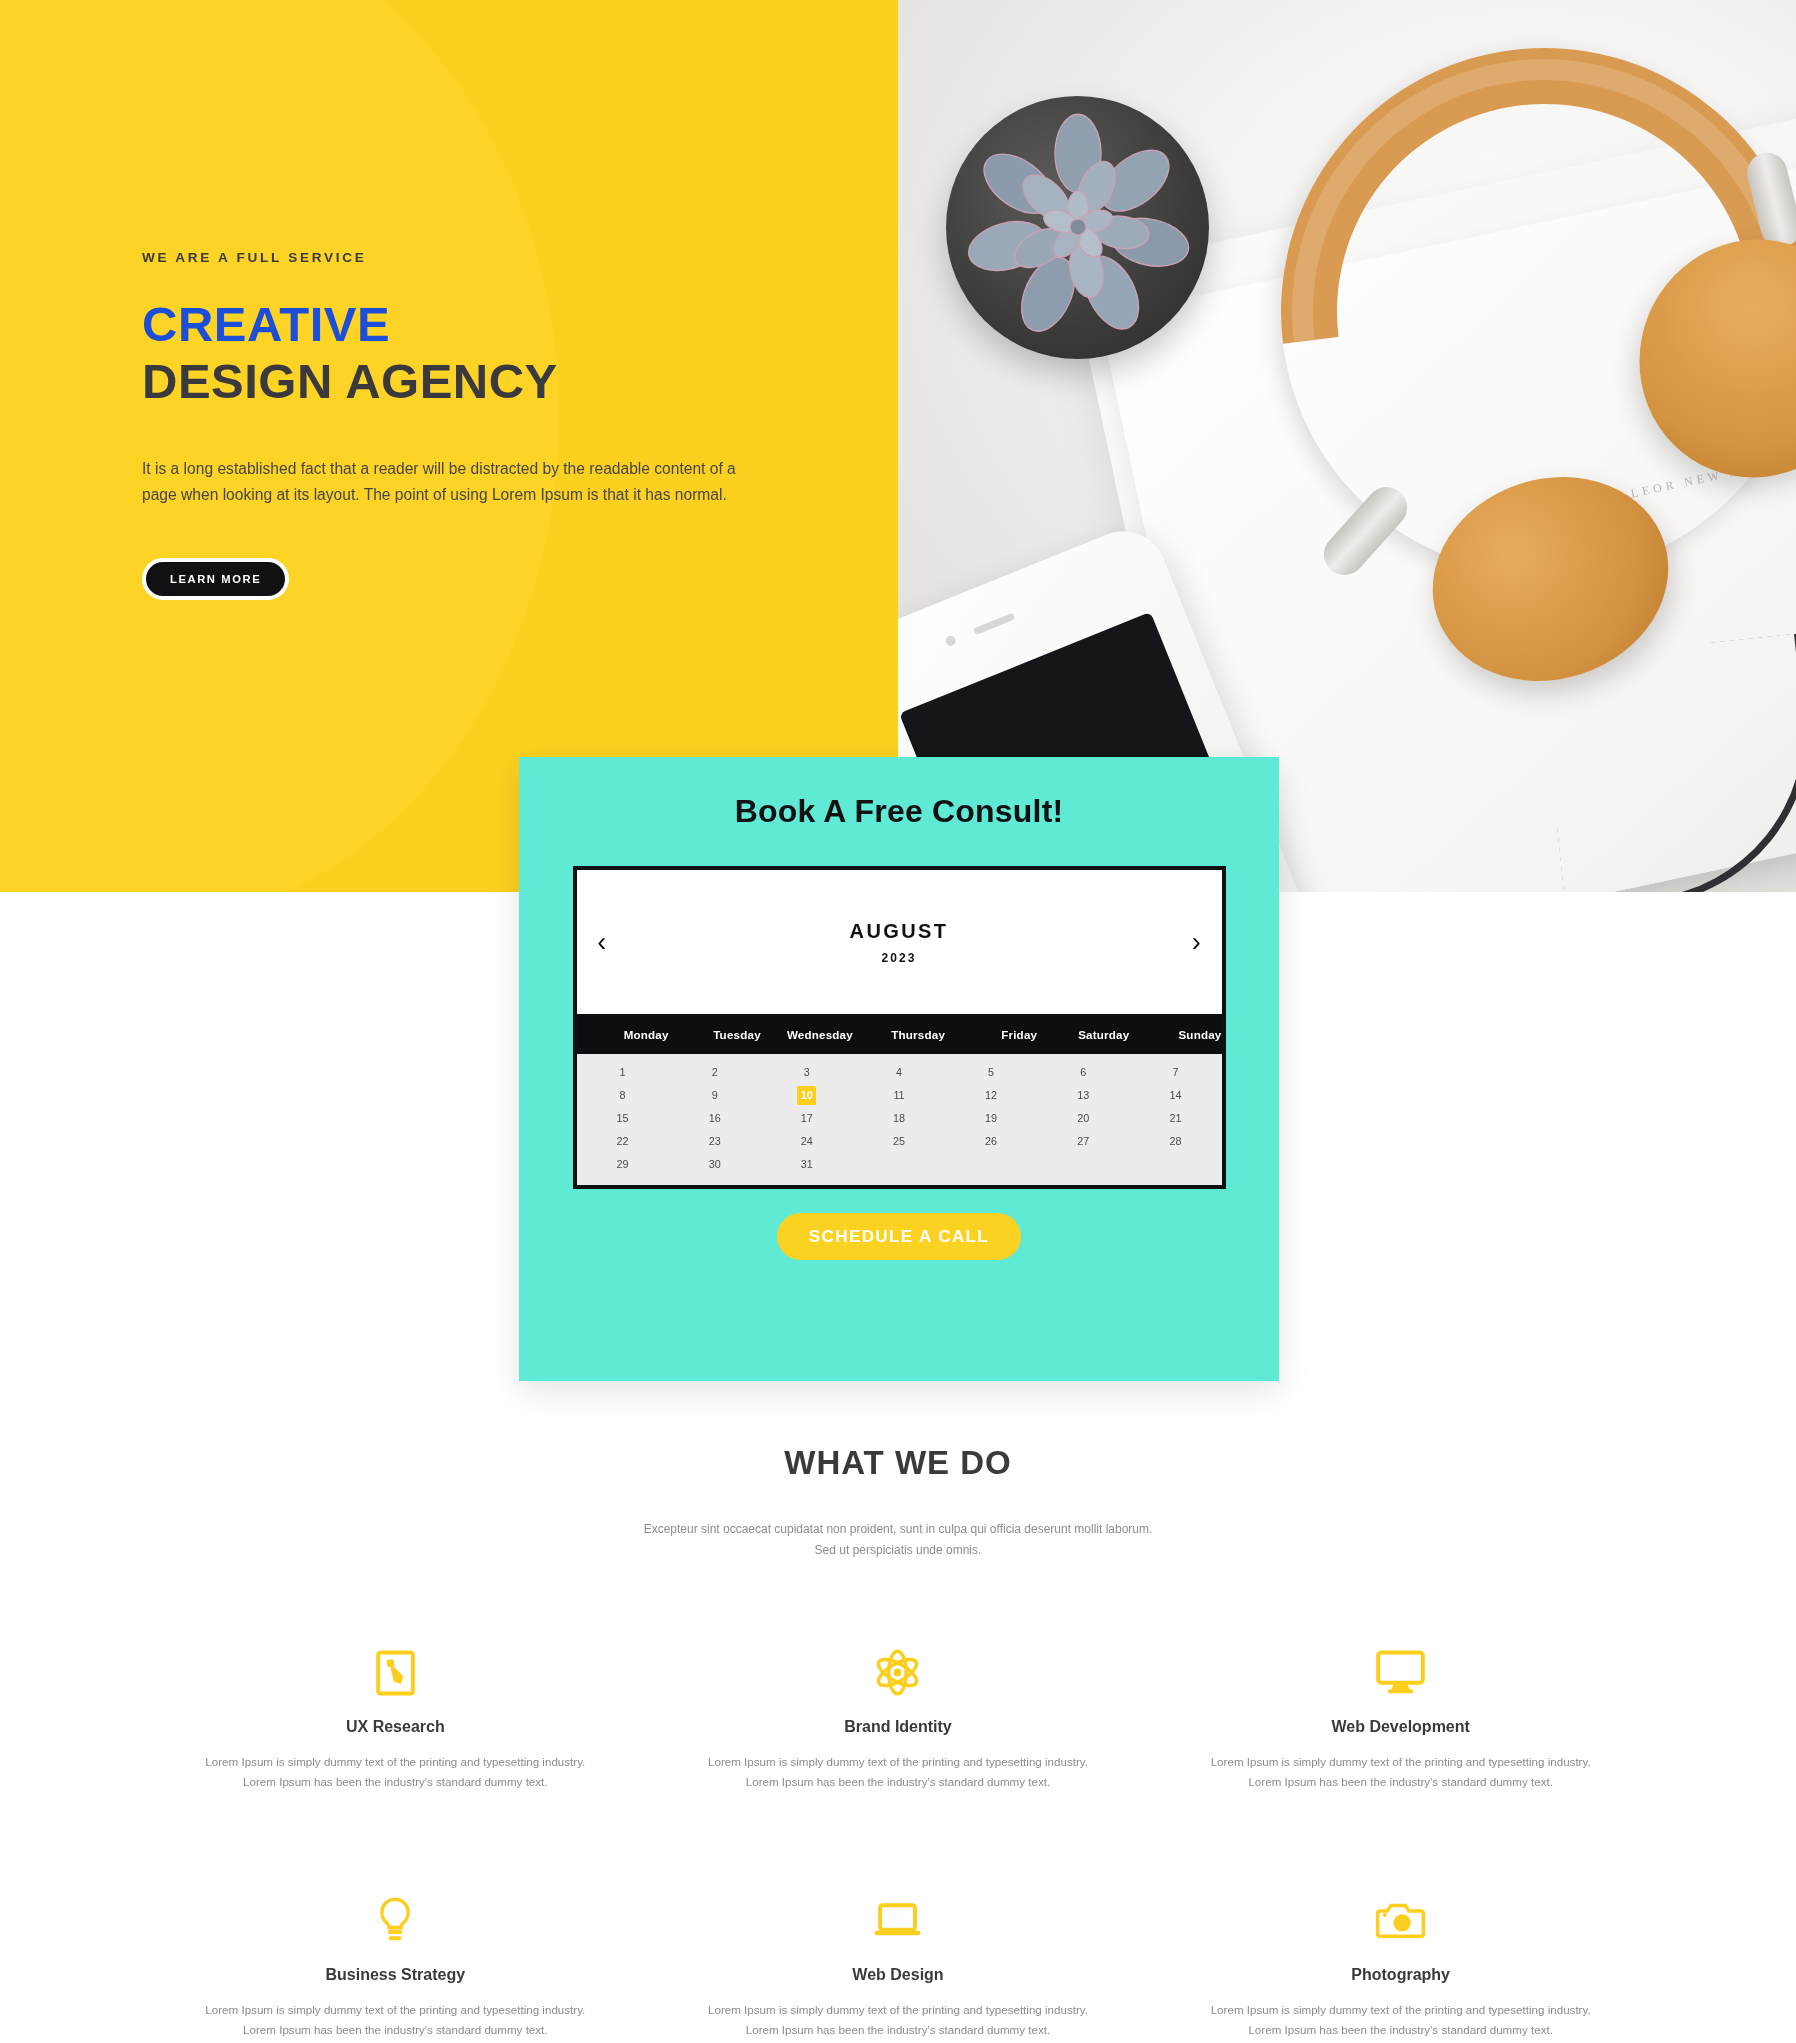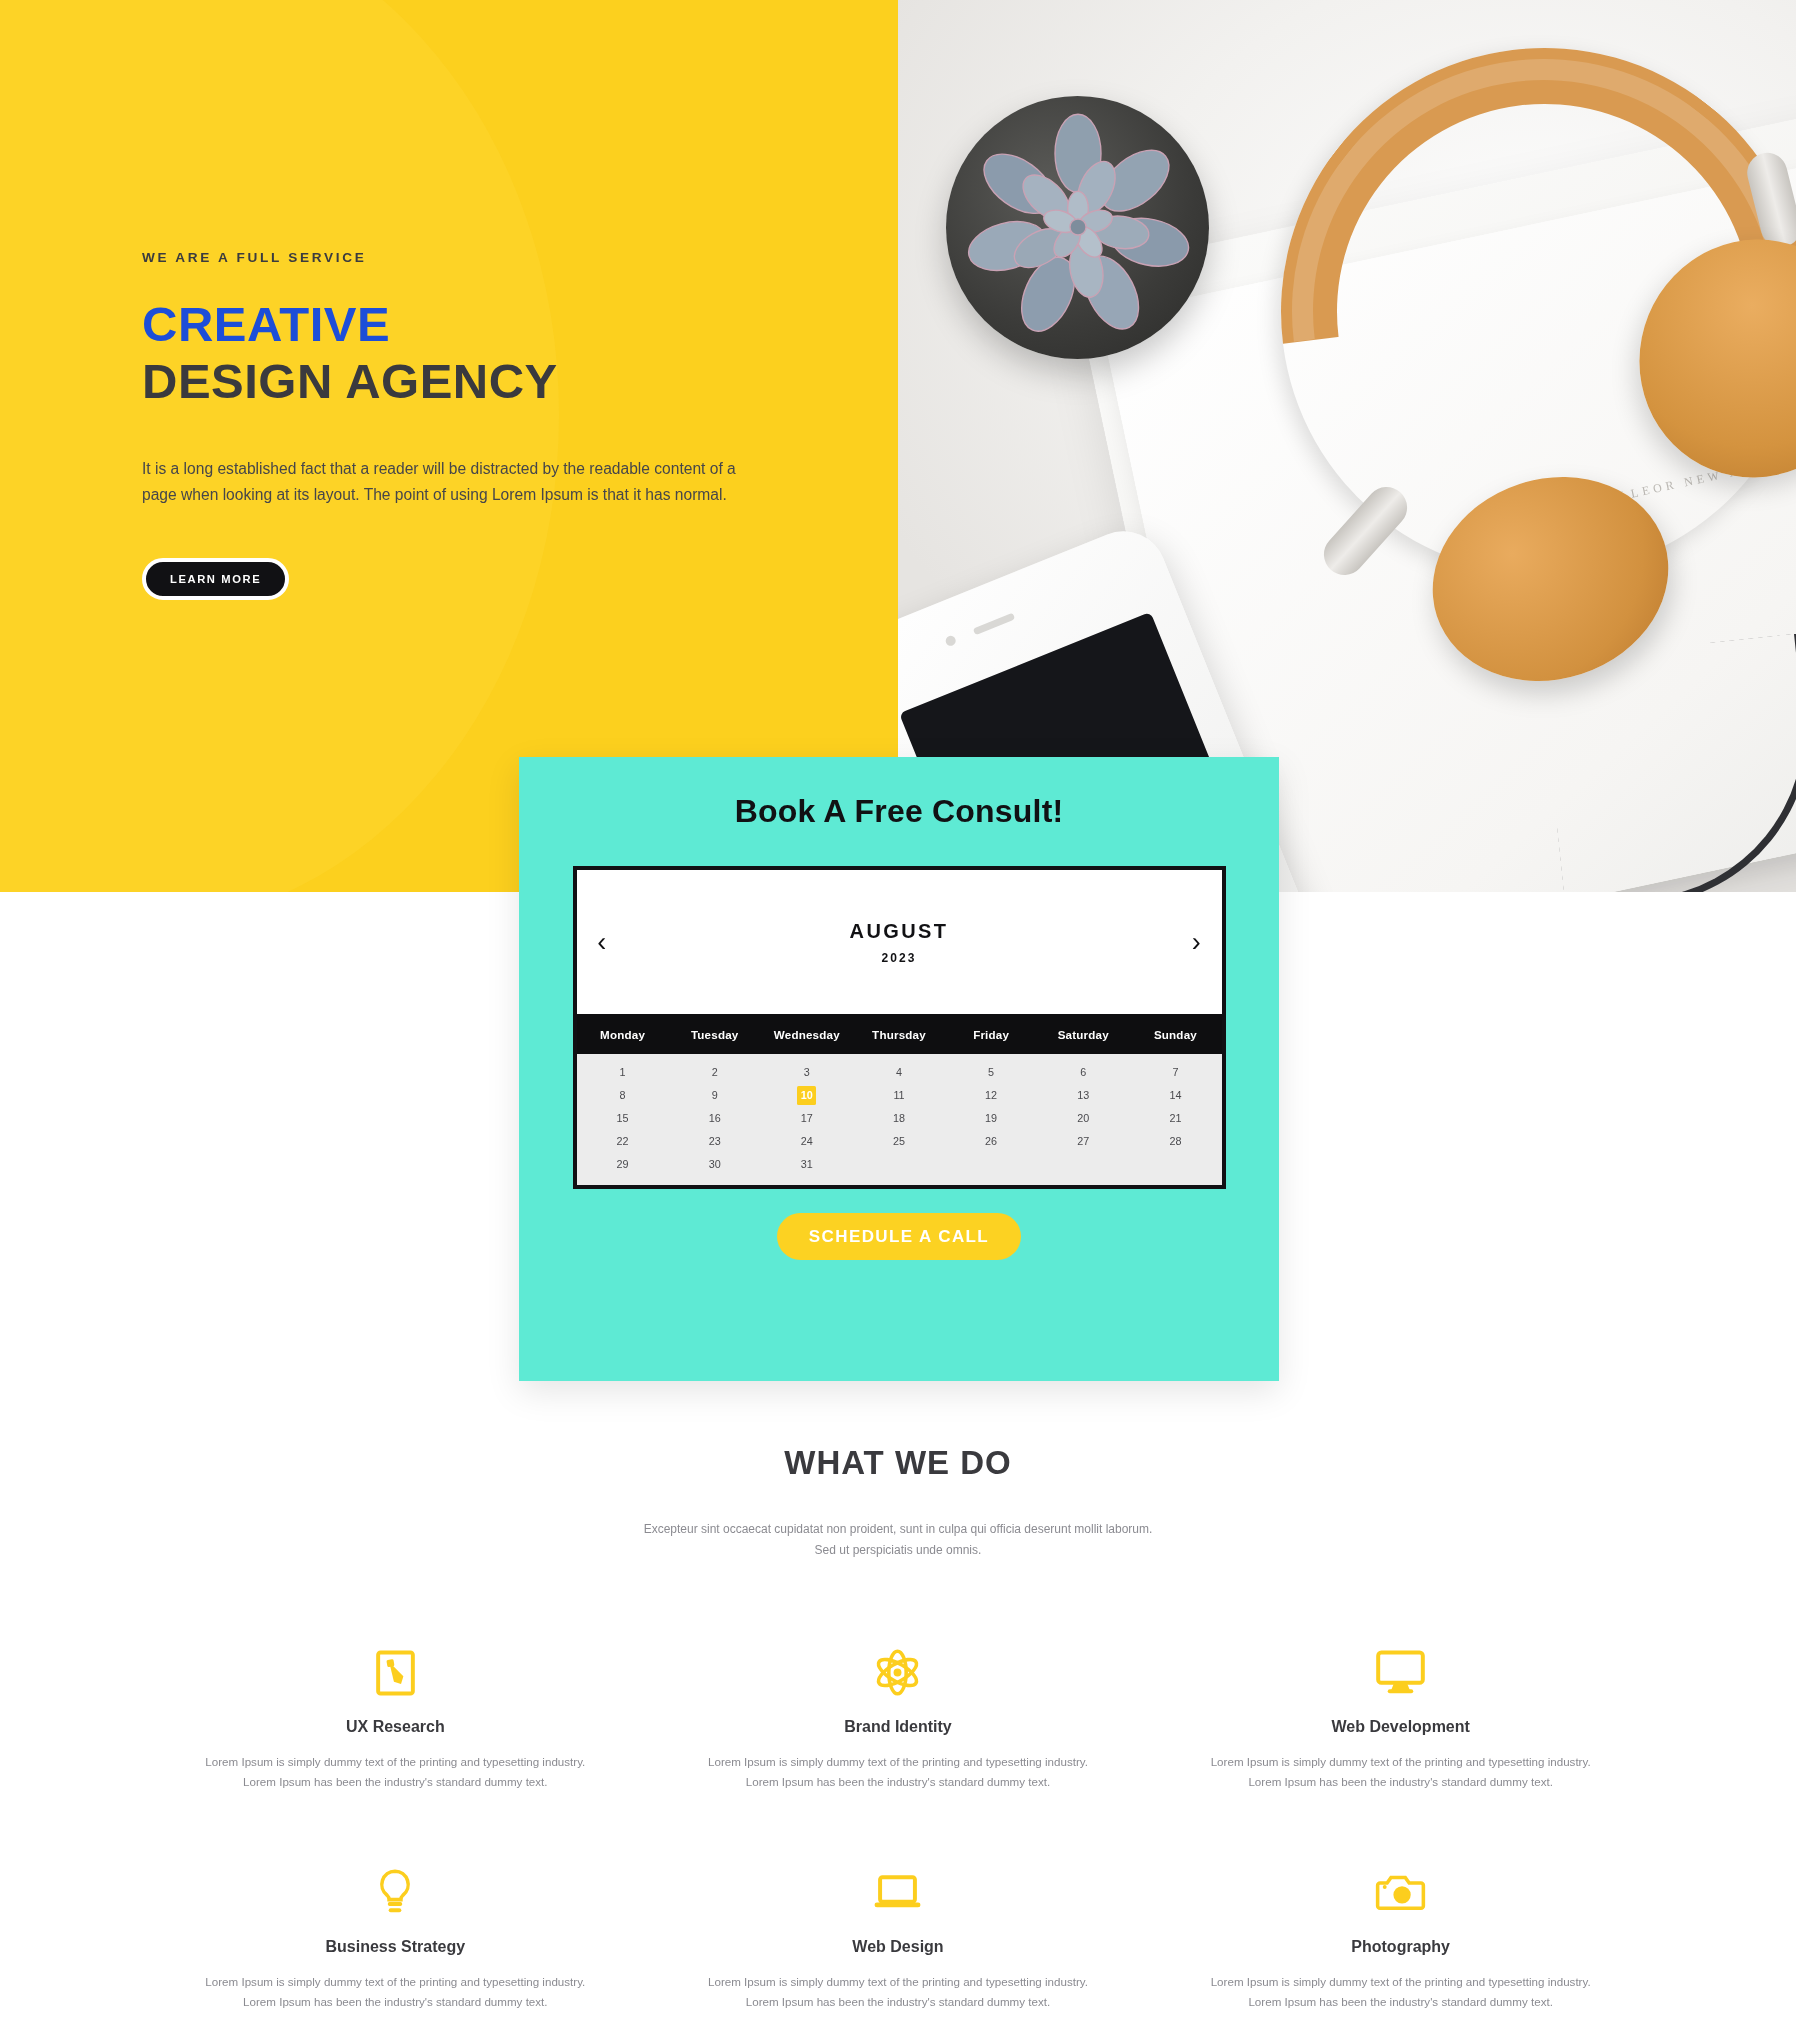--- a/index.html
+++ b/index.html
@@ -313,21 +313,21 @@
     letter-spacing: 2.1px;
     color: #111114;
     margin-top: 8px;
   }
   .cal-dow {
     display: grid;
     grid-template-columns: repeat(7, 1fr);
     background: #0e0e10;
   }
   .cal-dow span {
-    text-align: center;
+    text-align: right;
     padding: 13.6px 0;
     font-size: 11.6px;
     font-weight: 700;
     color: #ffffff;
     letter-spacing: 0.2px;
   }
   .cal-grid {
     display: grid;
     grid-template-columns: repeat(7, 1fr);
     background: #ececec;
@@ -389,21 +389,21 @@
     width: 511px;
     text-align: center;
     font-size: 12px;
     line-height: 1.72;
     color: #8b8b91;
   }
   .services {
     margin-top: 86px;
     display: grid;
     grid-template-columns: repeat(3, 1fr);
-    row-gap: 74px;
+    row-gap: 102px;
     padding: 0 144px;
   }
   .service {
     text-align: center;
     padding: 0 25.5px;
   }
   .svc-icon {
     height: 53px;
     display: flex;
     align-items: center;

